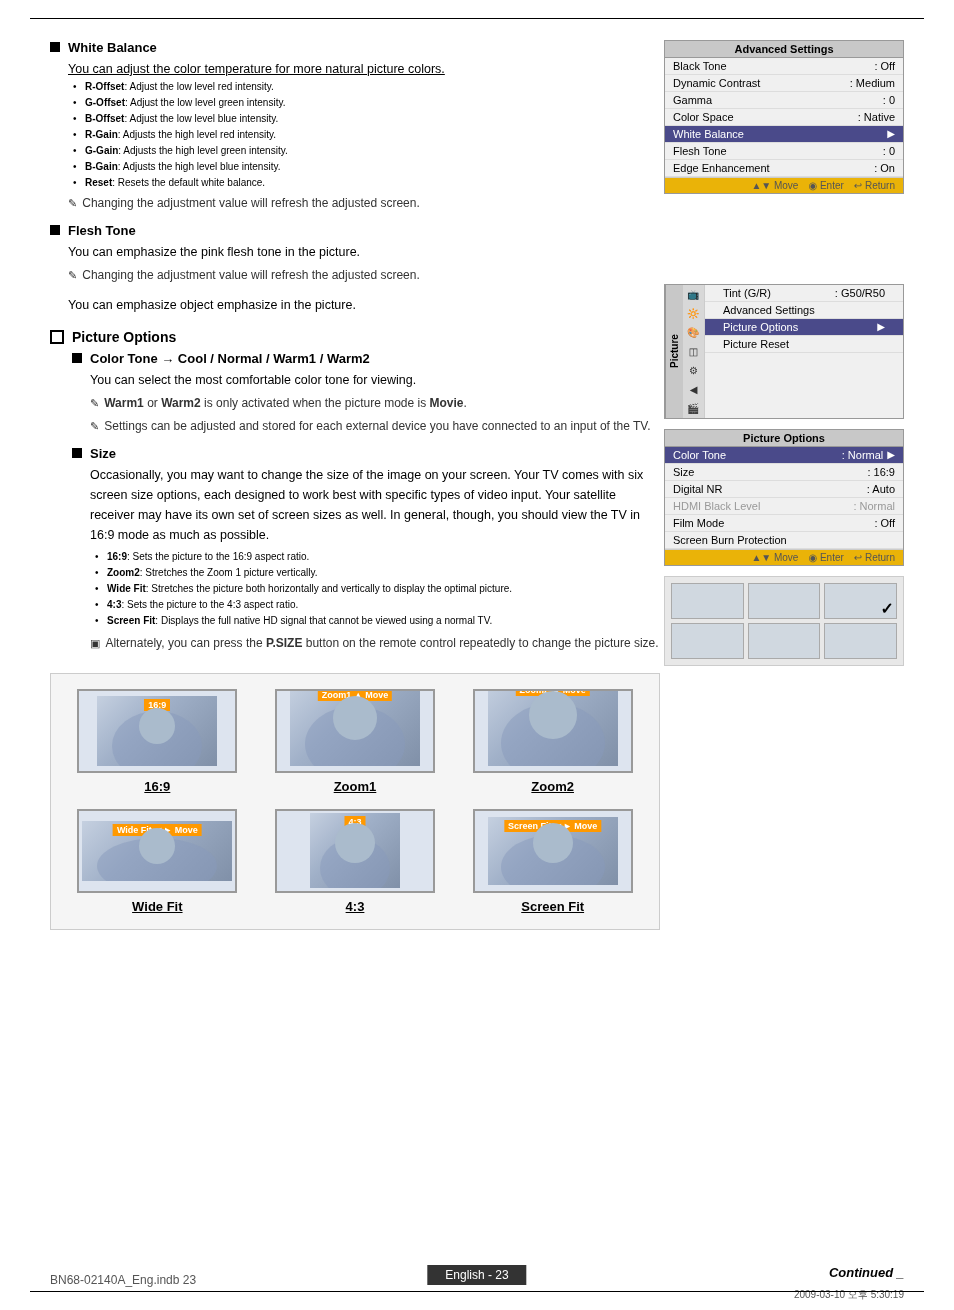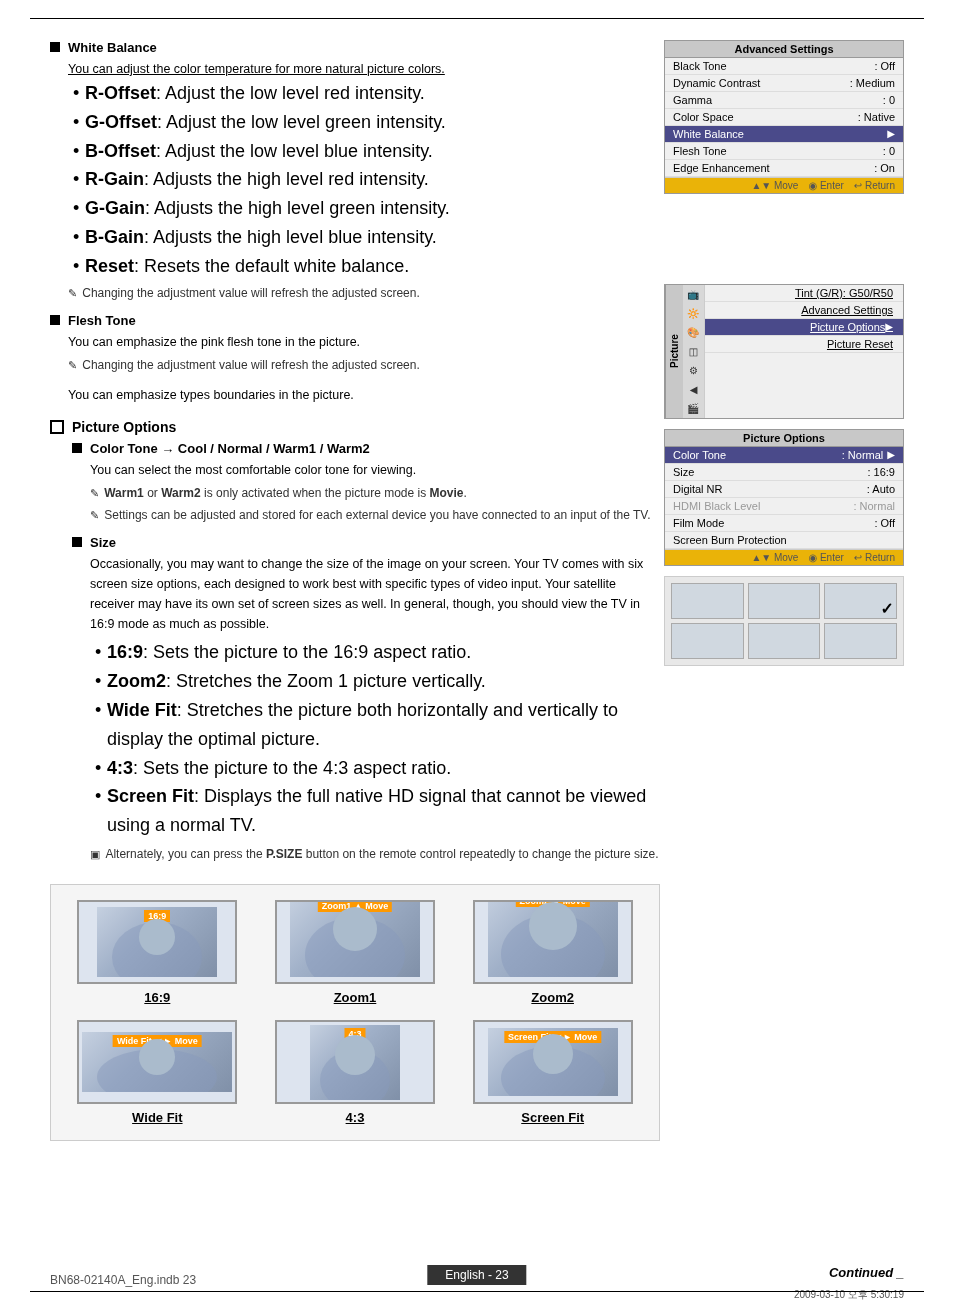--- a/index.html
+++ b/index.html
@@ -73,21 +73,21 @@
       font-size: 12.5px;
       line-height: 1.6;
     }
     .bullet-list {
       list-style: none;
       padding-left: 5px;
     }
     .bullet-list li {
       position: relative;
       padding-left: 12px;
-      font-size: 18px;
+      font-size: 10px;
       line-height: 1.6;
     }
     .bullet-list li::before {
       content: '•';
       position: absolute;
       left: 0;
     }
     .note-line {
       display: flex;
       align-items: flex-start;
@@ -207,25 +207,24 @@
     }
     .picture-icons-col span {
       font-size: 10px;
       color: #333;
     }
     .picture-menu-col {
       flex: 1;
     }
     .picture-menu-row {
       display: flex;
-      justify-content: flex-end;
-      padding: 2px 10px;
+      justify-content: space-between;
+      padding: 2px 18px;
       border-bottom: 1px solid #ddd;
       font-size: 11px;
-      text-decoration: underline;
     }
     .picture-menu-row.highlighted {
       background: #4a4a8a;
       color: #fff;
     }
 
     
     .size-illustrations {
       background: #f5f5f5;
       border: 1px solid #ccc;
@@ -409,21 +408,21 @@
       </div>
       <div class="section-body">
         <p style="margin-bottom:4px;">You can emphasize the pink flesh tone in the picture.</p>
         <div class="note-line">
           <span class="note-icon">✎</span>
           <span>Changing the adjustment value will refresh the adjusted screen.</span>
         </div>
       </div>
 
       <div class="section-body">
-        <p>You can emphasize types boundaries in the picture.</p>
+        <p>You can emphasize object emphasize in the picture.</p>
       </div>
 
       <div class="checkbox-section">
         <div class="checkbox-heading">
           <div class="checkbox-icon"></div>
           <span class="checkbox-title">Picture Options</span>
         </div>
         <div class="checkbox-body">
 
           <div class="section-heading">

